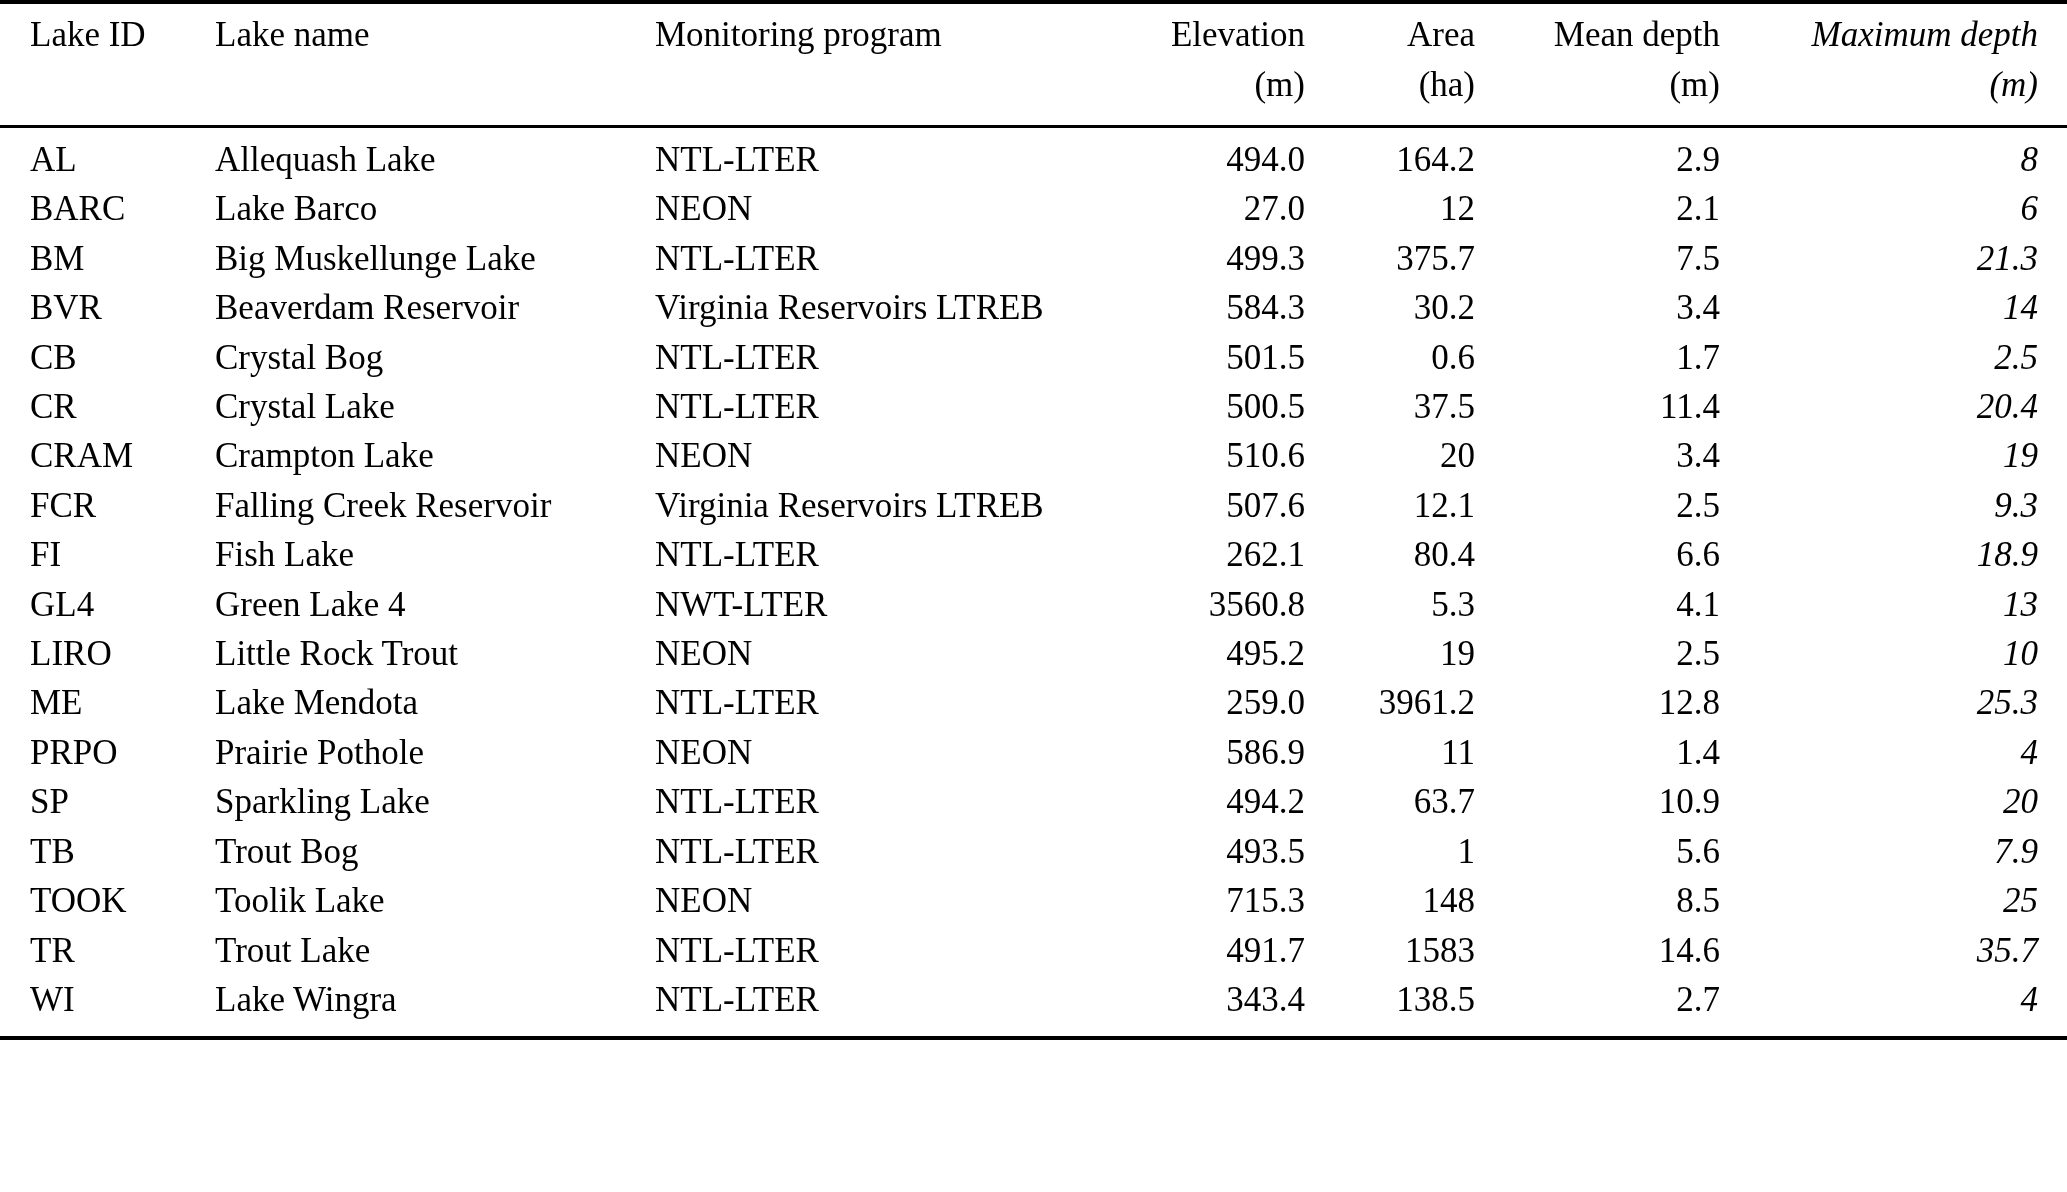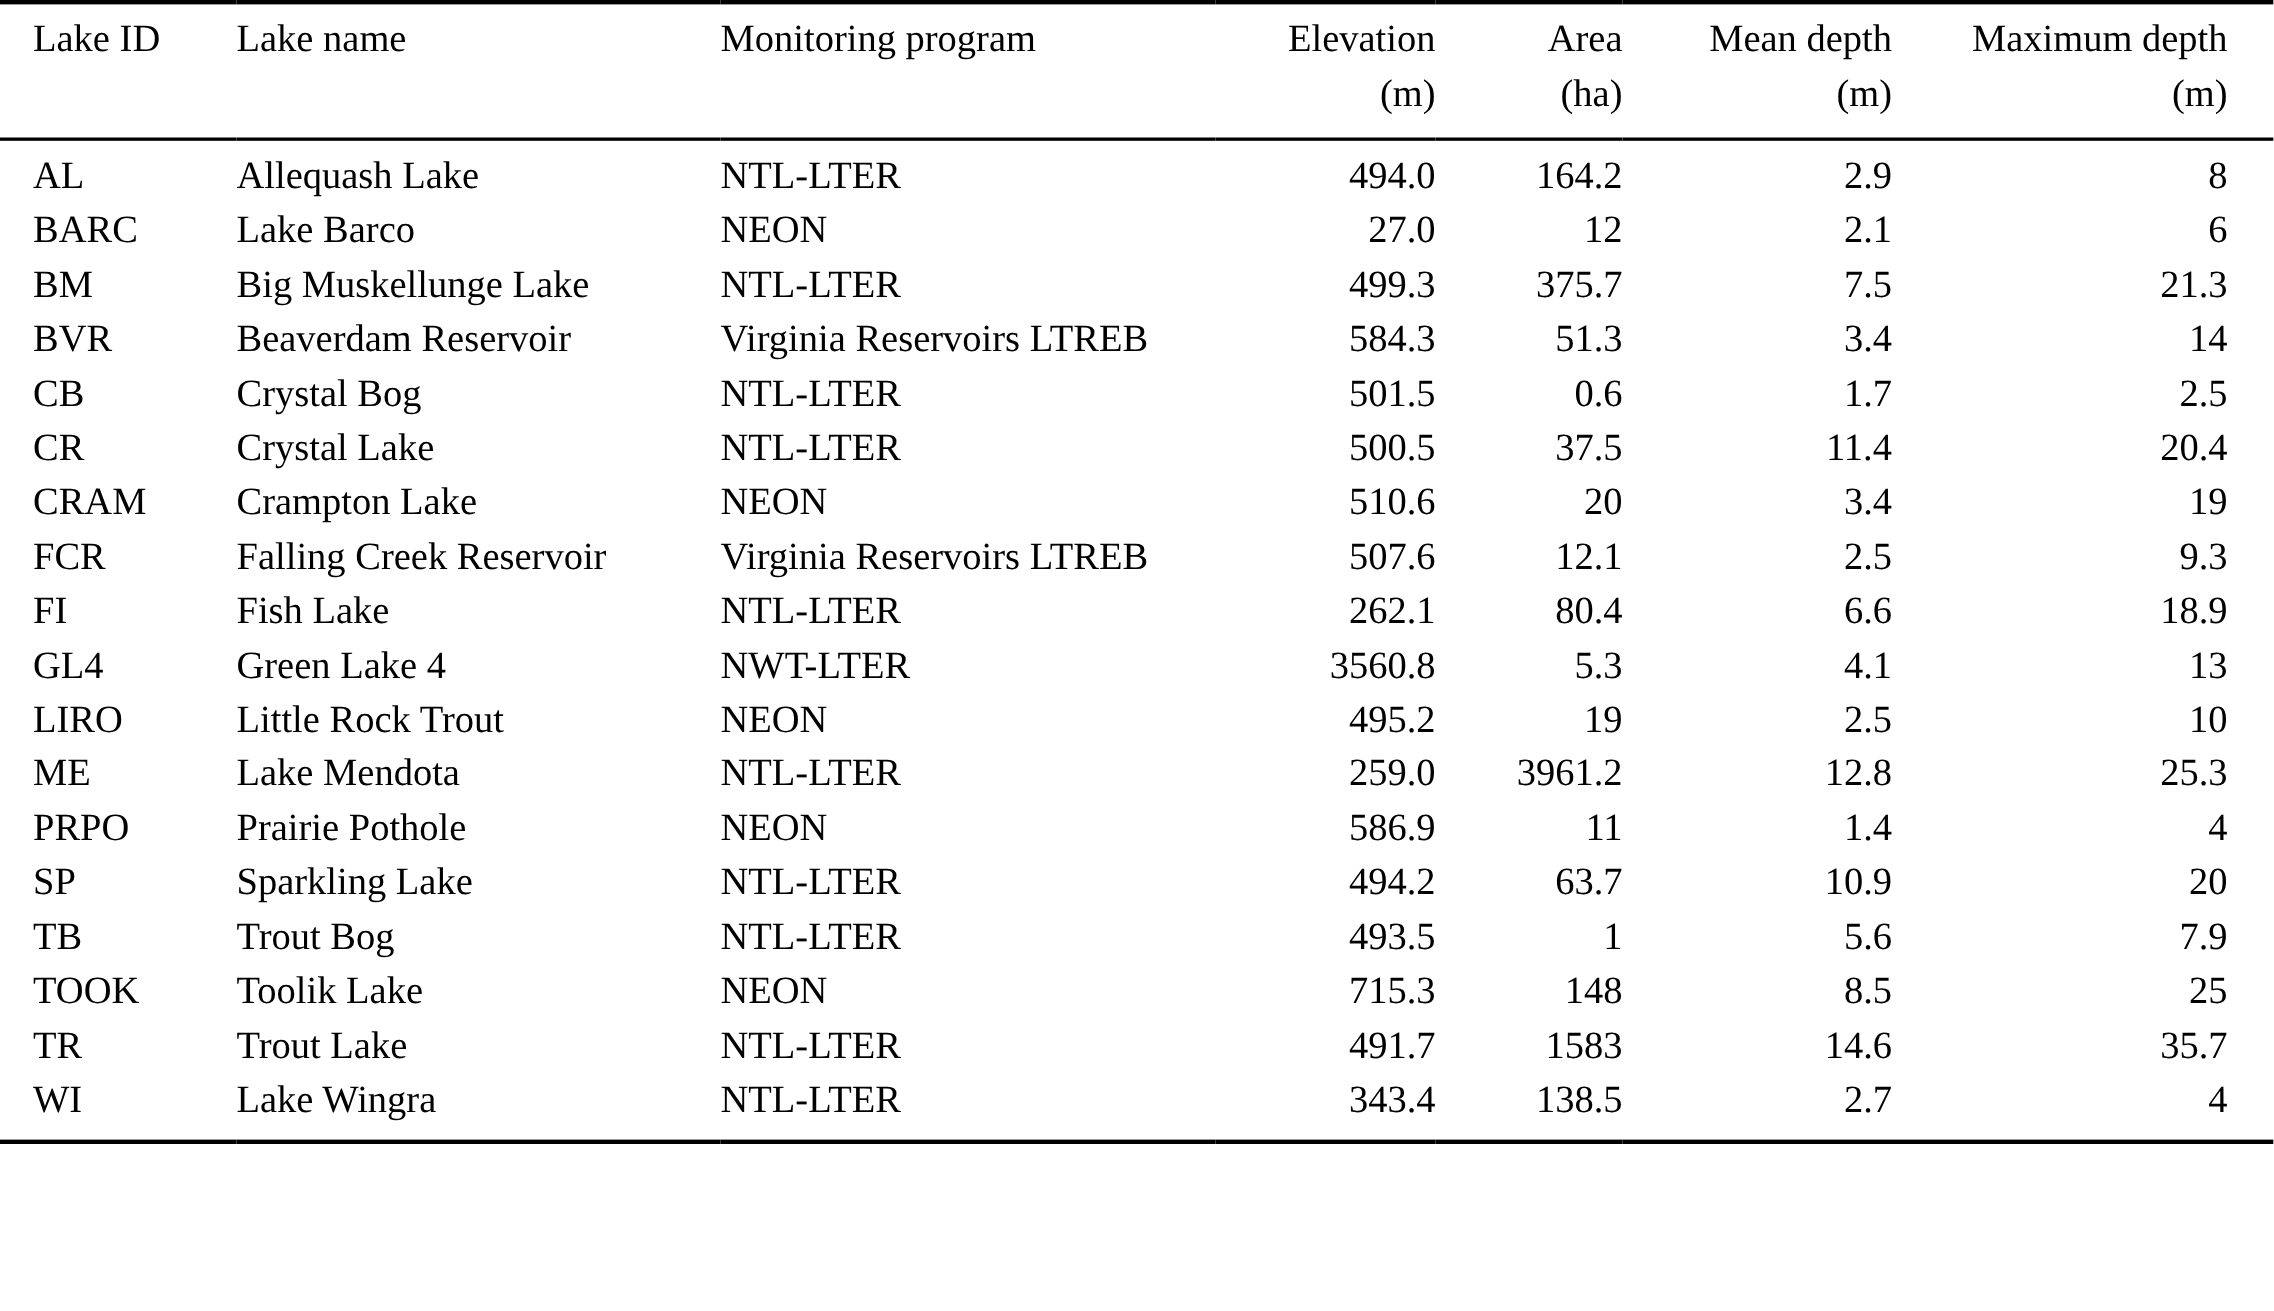--- a/index.html
+++ b/index.html
@@ -39,21 +39,21 @@
   }
   td {
     line-height: 49.4px;
     white-space: nowrap;
     overflow: hidden;
     padding: 0;
   }
   .al-left  { text-align: left; }
   .al-right { text-align: right; }
   th:first-child, td:first-child { padding-left: 30px; }
-  th:last-child,  td:last-child  { padding-right: 42px; }
+  th:last-child,  td:last-child  { padding-right: 29px; font-style: italic; }
   tbody tr:first-child td { padding-top: 7px; }
   tbody tr:last-child  td { padding-bottom: 12px; }
 </style>
 </head>
 <body>
 
 <div class="page">
   <table class="lake-table">
     <colgroup>
       <col style="width:215px">
@@ -122,21 +122,21 @@
           <td class="al-right">499.3</td>
           <td class="al-right">375.7</td>
           <td class="al-right">7.5</td>
           <td class="al-right">21.3</td>
         </tr>
         <tr>
           <td class="al-left">BVR</td>
           <td class="al-left">Beaverdam Reservoir</td>
           <td class="al-left">Virginia Reservoirs LTREB</td>
           <td class="al-right">584.3</td>
-          <td class="al-right">51.3</td>
+          <td class="al-right">30.2</td>
           <td class="al-right">3.4</td>
           <td class="al-right">14</td>
         </tr>
         <tr>
           <td class="al-left">CB</td>
           <td class="al-left">Crystal Bog</td>
           <td class="al-left">NTL-LTER</td>
           <td class="al-right">501.5</td>
           <td class="al-right">0.6</td>
           <td class="al-right">1.7</td>

